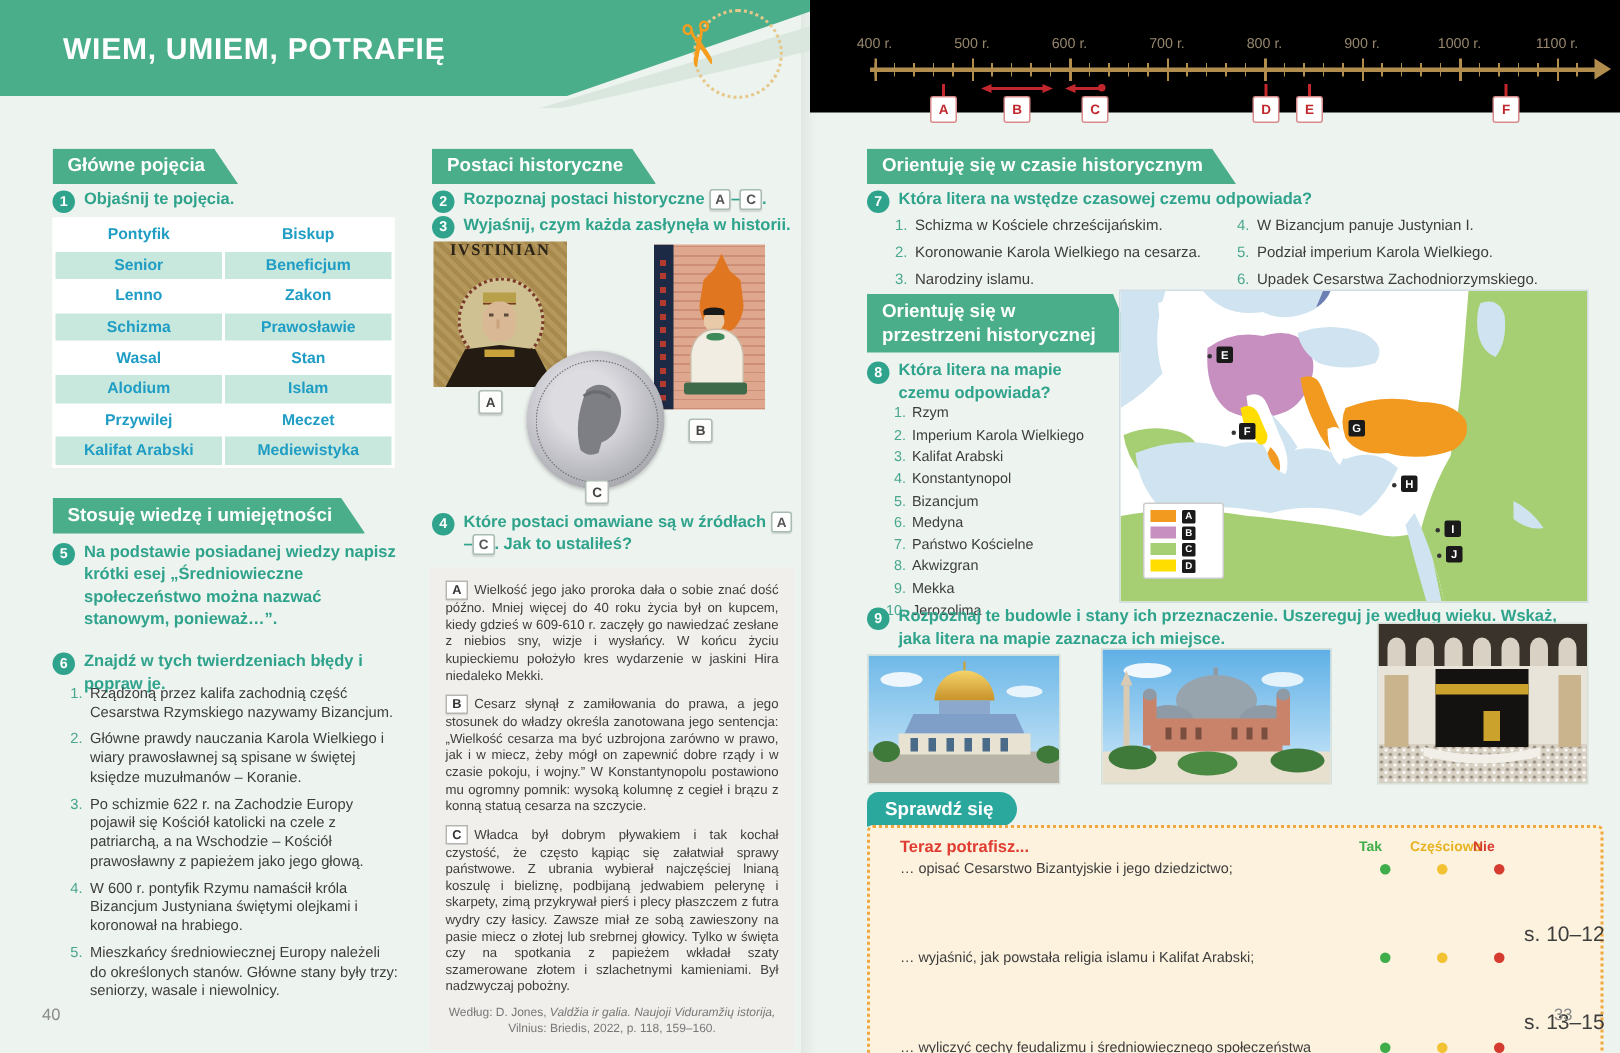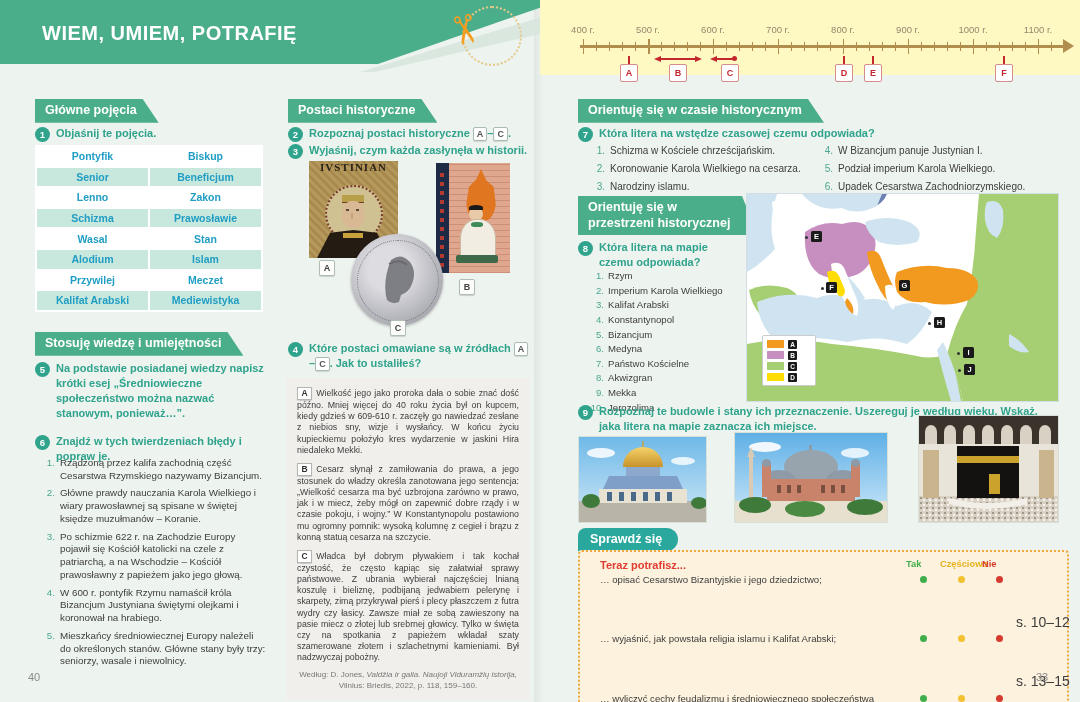--- a/index.html
+++ b/index.html
@@ -7,21 +7,21 @@
        font-family:"Liberation Sans","DejaVu Sans",sans-serif;overflow:hidden;color:#3d3d3d;}
   .abs{position:absolute;}
   
   .band{left:0;top:0;width:540px;height:64px;background:#4bae8b;
         clip-path:polygon(0 0,100% 0,100% 12%,70% 100%,0 100%);}
   .band-sliver{left:360px;top:16px;width:185px;height:56px;background:#d9e7de;
         clip-path:polygon(0 100%,100% 0,100% 30%,8% 100%);}
   .page-title{left:42px;top:22px;color:#fff;font-size:20px;font-weight:bold;letter-spacing:.5px;}
   .scissors-circle{left:462px;top:6px;width:56px;height:56px;border:2px dotted #e6c88a;border-radius:50%;}
   .scissors{left:448px;top:10px;font-size:40px;color:#f59d1f;transform:rotate(78deg);line-height:1;}
-  .tl-band{left:540px;top:0;width:540px;height:75px;background:#fef9c3;}
+  .tl-band{left:540px;top:0;width:540px;height:75px;background:#000000;}
   .tl-label{position:absolute;top:24px;width:44px;text-align:center;font-size:9.5px;color:#96866c;}
   .tl-axis{position:absolute;left:40px;top:38px;width:486px;height:16px;}
   .tl-line{position:absolute;left:0;right:2px;top:7px;height:2.5px;background:#b28e4e;}
   .tl-minor{position:absolute;left:3px;right:10px;top:4px;height:9px;
       background:repeating-linear-gradient(90deg,#b28e4e 0 1px,transparent 1px 13px);}
   .tl-major{position:absolute;left:3px;right:10px;top:1px;height:15px;
       background:repeating-linear-gradient(90deg,#b28e4e 0 1.5px,transparent 1.5px 65px);}
   .tl-arrow{position:absolute;right:-8px;top:1px;width:0;height:0;
       border-left:11px solid #b28e4e;border-top:7px solid transparent;border-bottom:7px solid transparent;}
   .tl-marker{position:absolute;top:64px;width:16px;height:16px;background:#fff;border:1px solid #d88b8b;
@@ -206,21 +206,21 @@
     <span>Rozpoznaj postaci historyczne</span>
     <span class="chip">A</span><span>–</span><span class="chip">C</span><span>.</span>
   </span>
 </div>
 <div class="abs task" style="left:288px;top:143px;width:242px;">
   <span class="tnum">3</span>
   <span class="ttext">Wyjaśnij, czym każda zasłynęła w historii.</span>
 </div>
 
 <div class="abs" style="left:289px;top:161px;width:89px;height:97px;overflow:hidden;
-     background:repeating-linear-gradient(45deg,#b5985c 0 3px,#a8894e 3px 6px);margin-left:20px;">
+     background:repeating-linear-gradient(45deg,#b5985c 0 3px,#a8894e 3px 6px);">
   <div class="abs" style="left:0;top:0;width:89px;text-align:center;font-family:'Liberation Serif','DejaVu Serif',serif;
        font-size:11px;font-weight:bold;color:#2a2318;letter-spacing:1px;">IVSTINIAN</div>
   <div class="abs" style="left:16px;top:24px;width:54px;height:54px;border-radius:50%;background:#cfc191;border:2px dotted #7a3a2a;"></div>
   <div class="abs" style="left:33px;top:34px;width:22px;height:7px;background:#b8a04a;border-bottom:1px solid #7a3a2a;"></div>
   <div class="abs" style="left:33px;top:40px;width:22px;height:27px;border-radius:45% 45% 40% 40%;background:#d9b896;">
     <div class="abs" style="left:4px;top:8px;width:3px;height:2px;background:#5a4a3a;"></div>
     <div class="abs" style="left:14px;top:8px;width:3px;height:2px;background:#5a4a3a;"></div>
     <div class="abs" style="left:9px;top:12px;width:2px;height:6px;background:#c9a27c;"></div>
   </div>
   <div class="abs" style="left:8px;top:69px;width:73px;height:28px;background:#241c12;clip-path:polygon(0 100%,18% 10%,50% 0,82% 10%,100% 100%);"></div>

